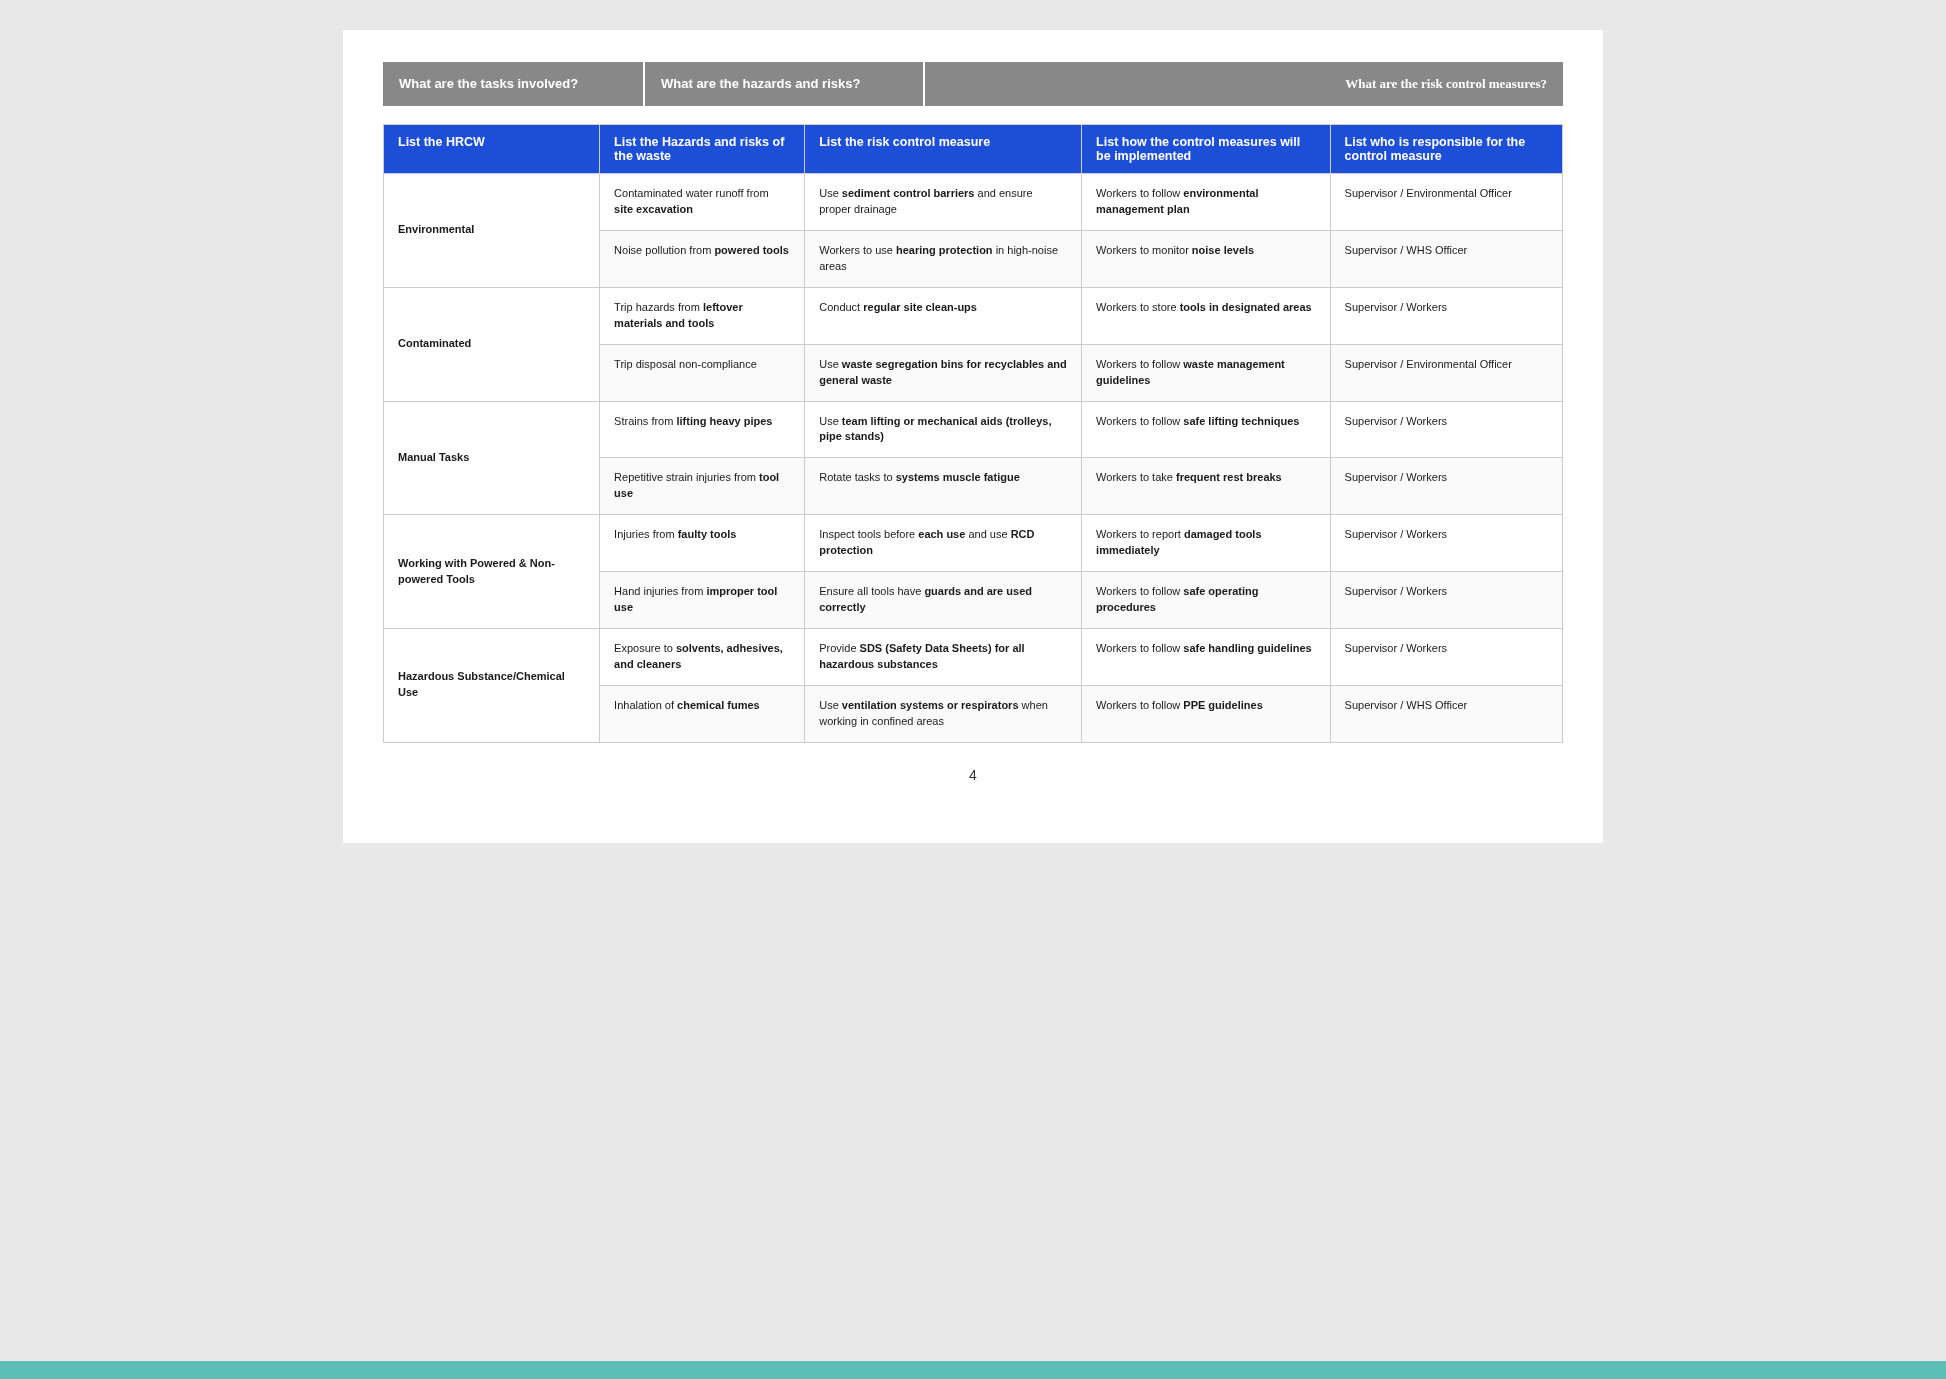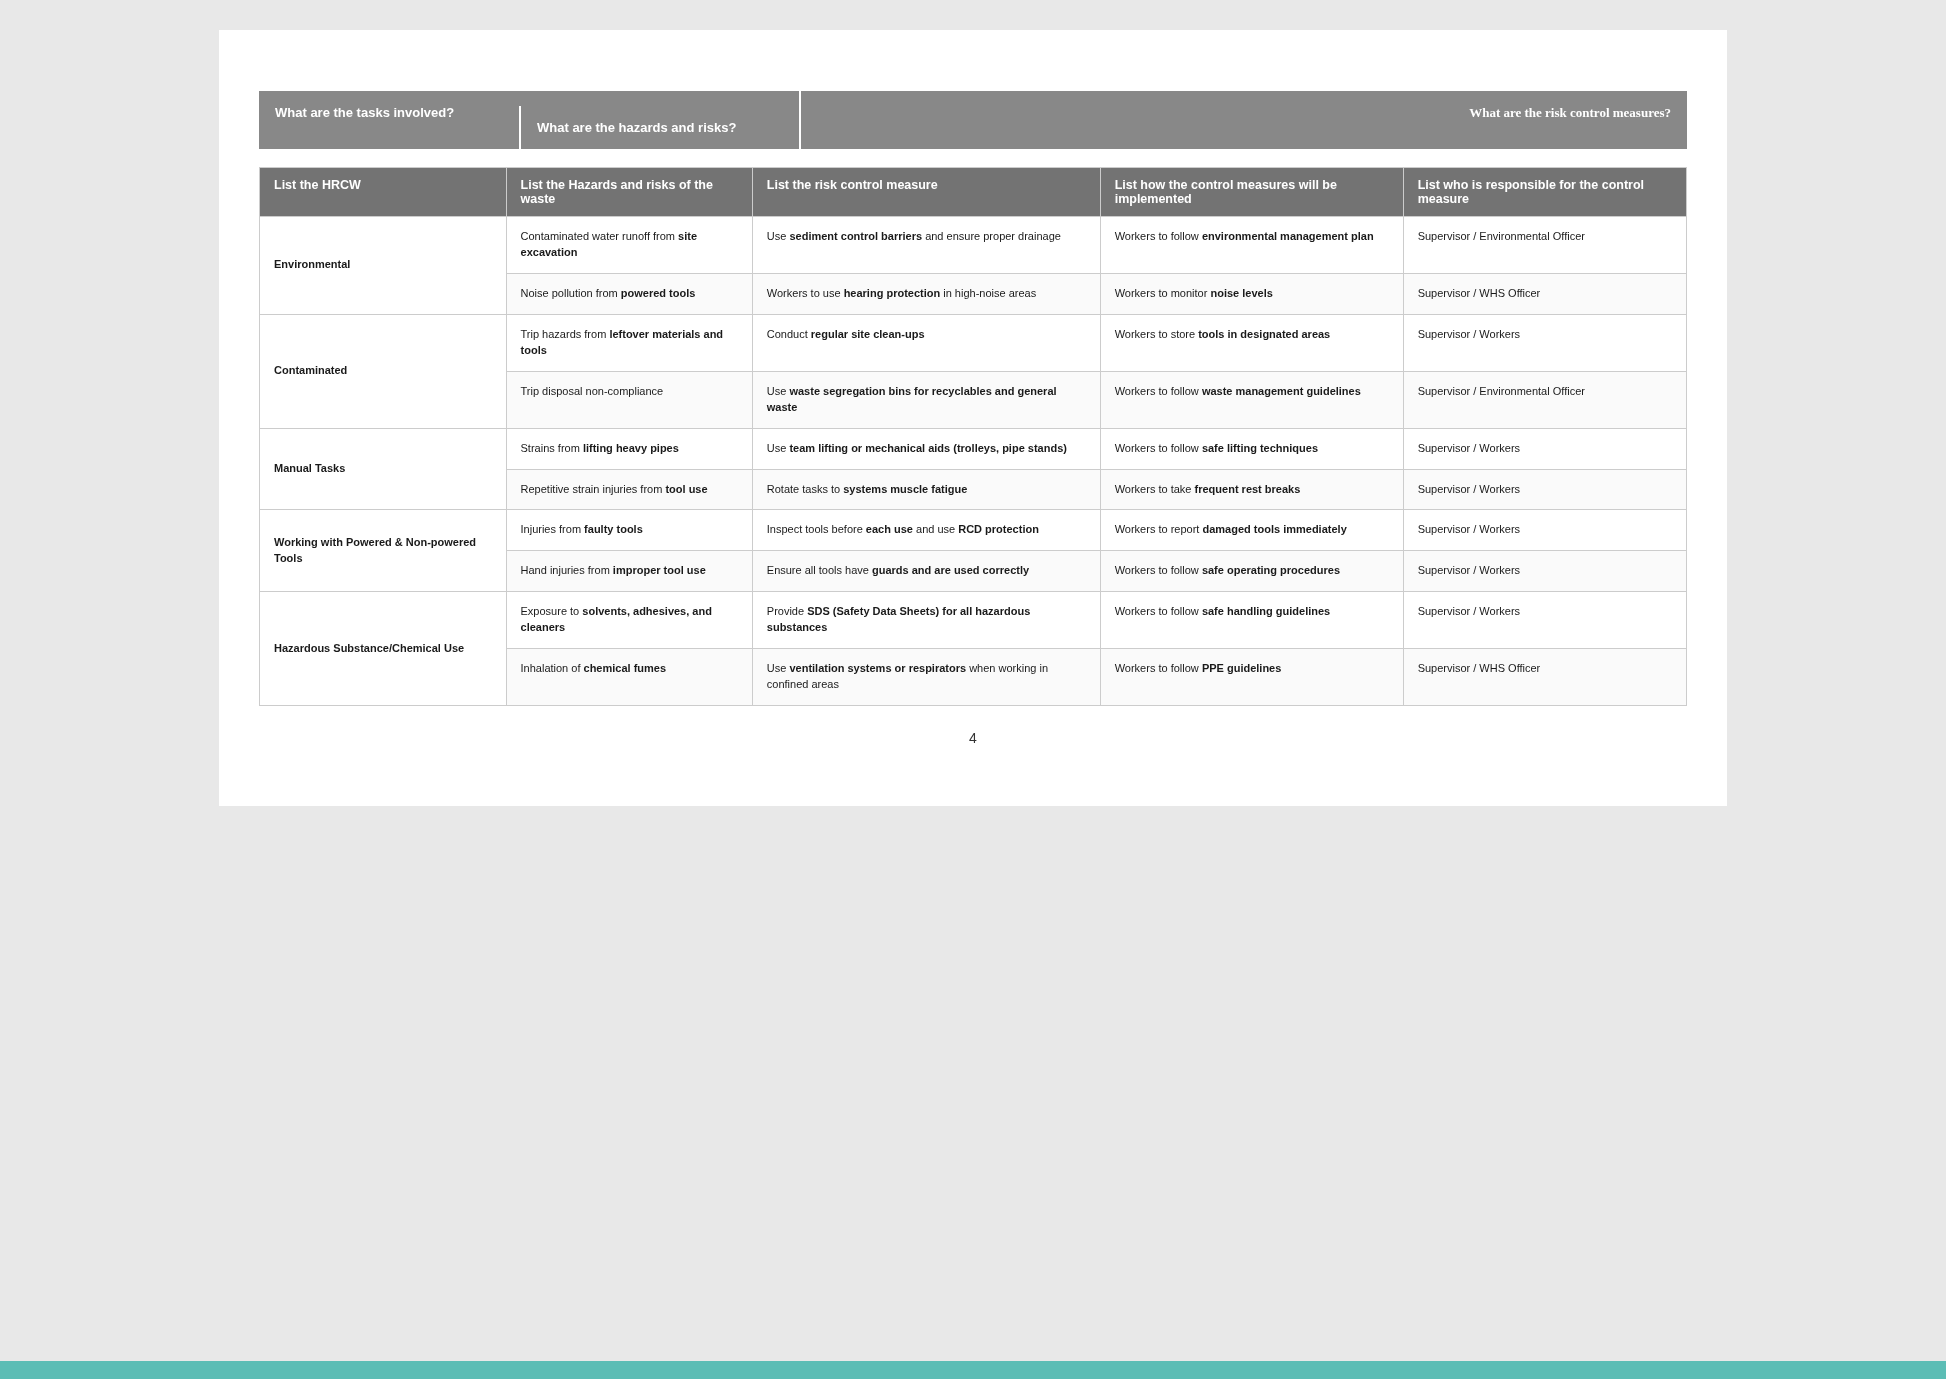--- a/index.html
+++ b/index.html
@@ -9,55 +9,54 @@
       font-size: 14px;
       color: #1a1a1a;
       display: flex;
       flex-direction: column;
       align-items: center;
       padding: 30px 0 60px 0;
       min-height: 1379px;
     }
     .page {
       background: #fff;
-      width: 1508px;
-      padding: 61px 40px 60px 40px;
+      width: 1260px;
+      padding: 32px 40px 60px 40px;
     }
 
     
     .top-header {
       display: grid;
       grid-template-columns: 260px 280px 1fr;
       background: #888;
       color: #fff;
       font-weight: bold;
       font-size: 13px;
       margin-bottom: 18px;
     }
     .top-header-cell {
       padding: 14px 16px;
     }
     .top-header-cell:nth-child(2) {
       border-left: 2px solid #fff;
-      margin-top: 15px;
     }
     .top-header-cell:nth-child(3) {
       border-left: 2px solid #ffffff;
       text-align: right;
       font-family: Liberation Serif, serif;
     }
 
     
     .main-table {
       width: 100%;
       border-collapse: collapse;
       border: 1.5px solid #ccc;
     }
     .main-table th {
-      background: #737373;
+      background: #1d4ed8;
       color: #fff;
       font-size: 12.5px;
       font-weight: bold;
       padding: 10px 14px;
       border: 1.5px solid #ccc;
       vertical-align: top;
       text-align: left;
     }
     .main-table td {
       border: 1.5px solid #ccc;

